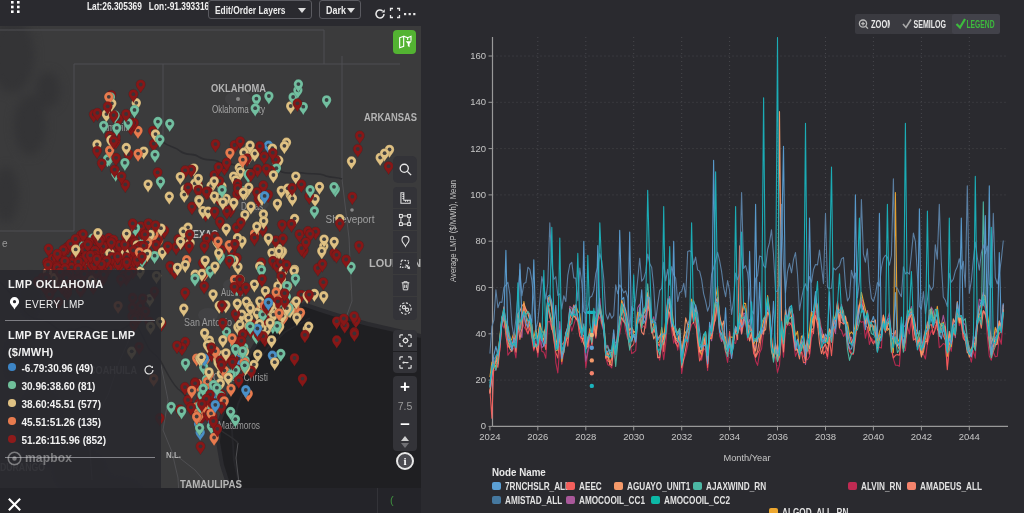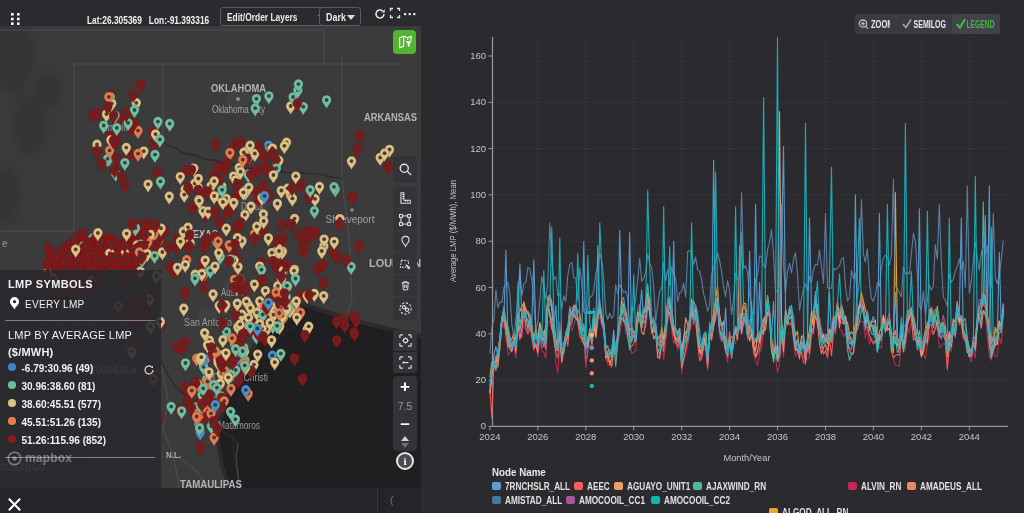--- a/index.html
+++ b/index.html
@@ -1,16 +1,16 @@
 <!DOCTYPE html>
 <html><head><meta charset="utf-8"><style>
 *{margin:0;padding:0;box-sizing:border-box}
 body{width:1024px;height:513px;overflow:hidden;position:relative;background:#2a2a2f;font-family:"Liberation Sans",sans-serif}
 #left{position:absolute;left:0;top:0;width:421px;height:513px;background:#3b3b3c}
-#topbar{position:absolute;left:0;top:0;width:421px;height:26px;background:#2a2a2f;z-index:30;display:flex;align-items:flex-end}
+#topbar{position:absolute;left:0;top:0;width:421px;height:26px;background:#2a2a2f;z-index:30;display:flex;align-items:flex-start}
 #botbar{position:absolute;left:0;top:488px;width:421px;height:25px;background:#242429;z-index:30}
 .ddl{border:1px solid #5a5a60;border-radius:3px;color:#ececec;font-size:10.5px;font-weight:bold;height:19px;display:flex;align-items:center;padding:0 6px;background:#2a2a2f;position:relative;overflow:hidden}
 .caret{display:inline-block;margin-left:7px;width:0;height:0;border-left:4px solid transparent;border-right:4px solid transparent;border-top:5px solid #ddd}
 #right{position:absolute;left:421px;top:0;width:603px;height:513px;background:#2a2a2f}
 .cbtn{position:absolute;top:14px;height:20px;background:#3a3a40;color:#e4e4e4;font-size:11px;font-weight:bold;display:flex;align-items:center;justify-content:center;border-radius:2px}
 .tick{fill:#c6c6c6;font-size:9.5px;font-family:"Liberation Sans",sans-serif}
 .grid{stroke:#47474c;stroke-width:1;stroke-dasharray:1 3}
 .litem{position:absolute;display:flex;align-items:center;font-size:10.5px;font-weight:bold;color:#e2e2e2;white-space:nowrap}
 .litem b{font-weight:bold;transform:scaleX(0.78);transform-origin:left center;display:inline-block}
 .lsq{width:8.5px;height:8.5px;border-radius:2px;margin-right:4px;display:inline-block}
@@ -910,21 +910,21 @@
         <g fill="#fff">
           <rect x="1" y="1" width="2.6" height="2.6"></rect>
           <rect x="7" y="1" width="2.6" height="2.6"></rect>
           <rect x="1" y="5.7" width="2.6" height="2.6"></rect>
           <rect x="7" y="5.7" width="2.6" height="2.6"></rect>
           <rect x="1" y="10.4" width="2.6" height="2.6"></rect>
           <rect x="7" y="10.4" width="2.6" height="2.6"></rect>
         </g>
       </svg>
     <div style="position:absolute;left:87px;font-size:11px;color:#f2f2f2;font-weight:bold;transform:scaleX(0.76);transform-origin:left center;white-space:nowrap">Lat:26.305369&nbsp;&nbsp;&nbsp;Lon:-91.393316</div>
-    <div class="ddl" style="position:absolute;left:220px;width:112px">
+    <div class="ddl" style="position:absolute;left:208px;width:104px">
         <span style="transform:scaleX(0.8);transform-origin:left center;white-space:nowrap">Edit/Order Layers</span>
         <span class="caret" style="position:absolute;right:5px;top:7px"></span>
       </div>
     <div class="ddl" style="position:absolute;left:319px;width:42px">
         <span style="transform:scaleX(0.85);transform-origin:left center">Dark</span>
         <span class="caret" style="position:absolute;right:5px;top:7px"></span>
       </div>
     <svg width="12" height="12" viewBox="0 0 24 24" style="position:absolute;left:374px;top:8px">
         <path d="M20,12 a8,8 0 1 1 -2.9,-6.2" fill="none" stroke="#e8e8e8" stroke-width="3"></path>
         <path d="M21.5,2.5 L21.5,9 L15,9 Z" fill="#e8e8e8"></path>
@@ -1013,28 +1013,28 @@
   <div class="mtool" style="top:414px;height:19px;border-radius:0;color:#fff;font-size:17px;font-weight:bold">–</div>
   <div class="mtool" style="top:433px;height:18px;border-radius:0 0 4px 4px">
     <svg width="10" height="12" viewBox="0 0 10 12">
         <path d="M5,0 L9,5 H1 Z" fill="#cfcfcf"></path>
         <path d="M5,12 L9,7 H1 Z" fill="#6f6f73"></path>
       </svg>
   </div>
   <div style="position:absolute;left:396px;top:452px;width:18px;height:18px;border-radius:50%;background:#4a4a50;border:2px solid #e8e8e8;z-index:15;display:flex;align-items:center;justify-content:center;color:#fff;font-weight:bold;font-size:11px;font-family:'Liberation Serif',serif;box-sizing:border-box">i</div>
 
   <div id="mappanel">
-    <div style="position:absolute;left:8px;top:8px;font-size:11px;font-weight:bold;letter-spacing:0.4px">LMP SYMBOLS</div>
+    <div style="position:absolute;left:8px;top:8px;font-size:11px;font-weight:bold;letter-spacing:0.4px">LMP OKLAHOMA</div>
     <svg width="11" height="13" viewBox="0 0 24 28" style="position:absolute;left:9px;top:27px">
         <path d="M12,27 C9,20 2,16 2,10 A10,10 0 0 1 22,10 C22,16 15,20 12,27 Z" fill="#fff"></path>
         <circle cx="12" cy="10" r="3.5" fill="#28282e"></circle>
       </svg>
     <div style="position:absolute;left:25px;top:29px;font-size:10px;font-weight:normal;letter-spacing:0.3px">EVERY LMP</div>
     <div style="position:absolute;left:5px;top:50px;width:150px;height:1px;background:#7e7e84"></div>
-    <div style="position:absolute;left:8px;top:59px;font-size:11px;font-weight:normal;letter-spacing:0.2px">LMP BY AVERAGE LMP</div>
+    <div style="position:absolute;left:8px;top:59px;font-size:11px;font-weight:bold;letter-spacing:0.2px">LMP BY AVERAGE LMP</div>
     <div style="position:absolute;left:8px;top:76px;font-size:11px;font-weight:bold;letter-spacing:0.2px">($/MWH)</div>
     <div class="lmprow" style="top:93px"><span class="ldot" style="background:#3d85c6"></span>-6.79:30.96 (49)</div>
     <svg width="12" height="12" viewBox="0 0 24 24" style="position:absolute;left:143px;top:94px" fill="none" stroke="#e0e0e0" stroke-width="2.4">
         <path d="M20,12 a8,8 0 1 1 -2.9,-6.2"></path>
         <path d="M20,3.5 L20,8 L15.5,8" fill="#e0e0e0" stroke="none"></path>
       </svg>
     <div class="lmprow" style="top:111px"><span class="ldot" style="background:#6fbf9a"></span>30.96:38.60 (81)</div>
     <div class="lmprow" style="top:129px"><span class="ldot" style="background:#dfc183"></span>38.60:45.51 (577)</div>
     <div class="lmprow" style="top:147px"><span class="ldot" style="background:#e87b4e"></span>45.51:51.26 (135)</div>
     <div class="lmprow" style="top:165px"><span class="ldot" style="background:#8e1b1b"></span>51.26:115.96 (852)</div>
@@ -1161,21 +1161,21 @@
 <rect x="586.8" y="310.7" width="9" height="3.2" rx="1.5" fill="#1ab3bd"></rect>
     <text x="456" y="231" class="tick" font-size="10" text-anchor="middle" transform="rotate(-90 456 231)" textLength="102" lengthAdjust="spacingAndGlyphs">Average LMP ($/MWh), Mean</text>
     <text x="747" y="461" class="tick" font-size="10.5" text-anchor="middle" textLength="47" lengthAdjust="spacingAndGlyphs">Month/Year</text>
   </svg>
 
   <div style="position:absolute;left:71px;top:466px;font-size:11.5px;font-weight:bold;color:#e8e8e8;transform:scaleX(0.85);transform-origin:left center">Node Name</div>
   <div class="litem" style="left:71px;top:480px">
       <span class="lsq" style="background:#5b9fd4"></span>
       <b>7RNCHSLR_ALL</b>
     </div>
-  <div class="litem" style="left:153px;top:480px">
+  <div class="litem" style="left:145px;top:480px">
       <span class="lsq" style="background:#f45f5c"></span>
       <b>AEEC</b>
     </div>
   <div class="litem" style="left:193px;top:480px">
       <span class="lsq" style="background:#f59a6a"></span>
       <b>AGUAYO_UNIT1</b>
     </div>
   <div class="litem" style="left:272px;top:480px">
       <span class="lsq" style="background:#4cb8a4"></span>
       <b>AJAXWIND_RN</b>

